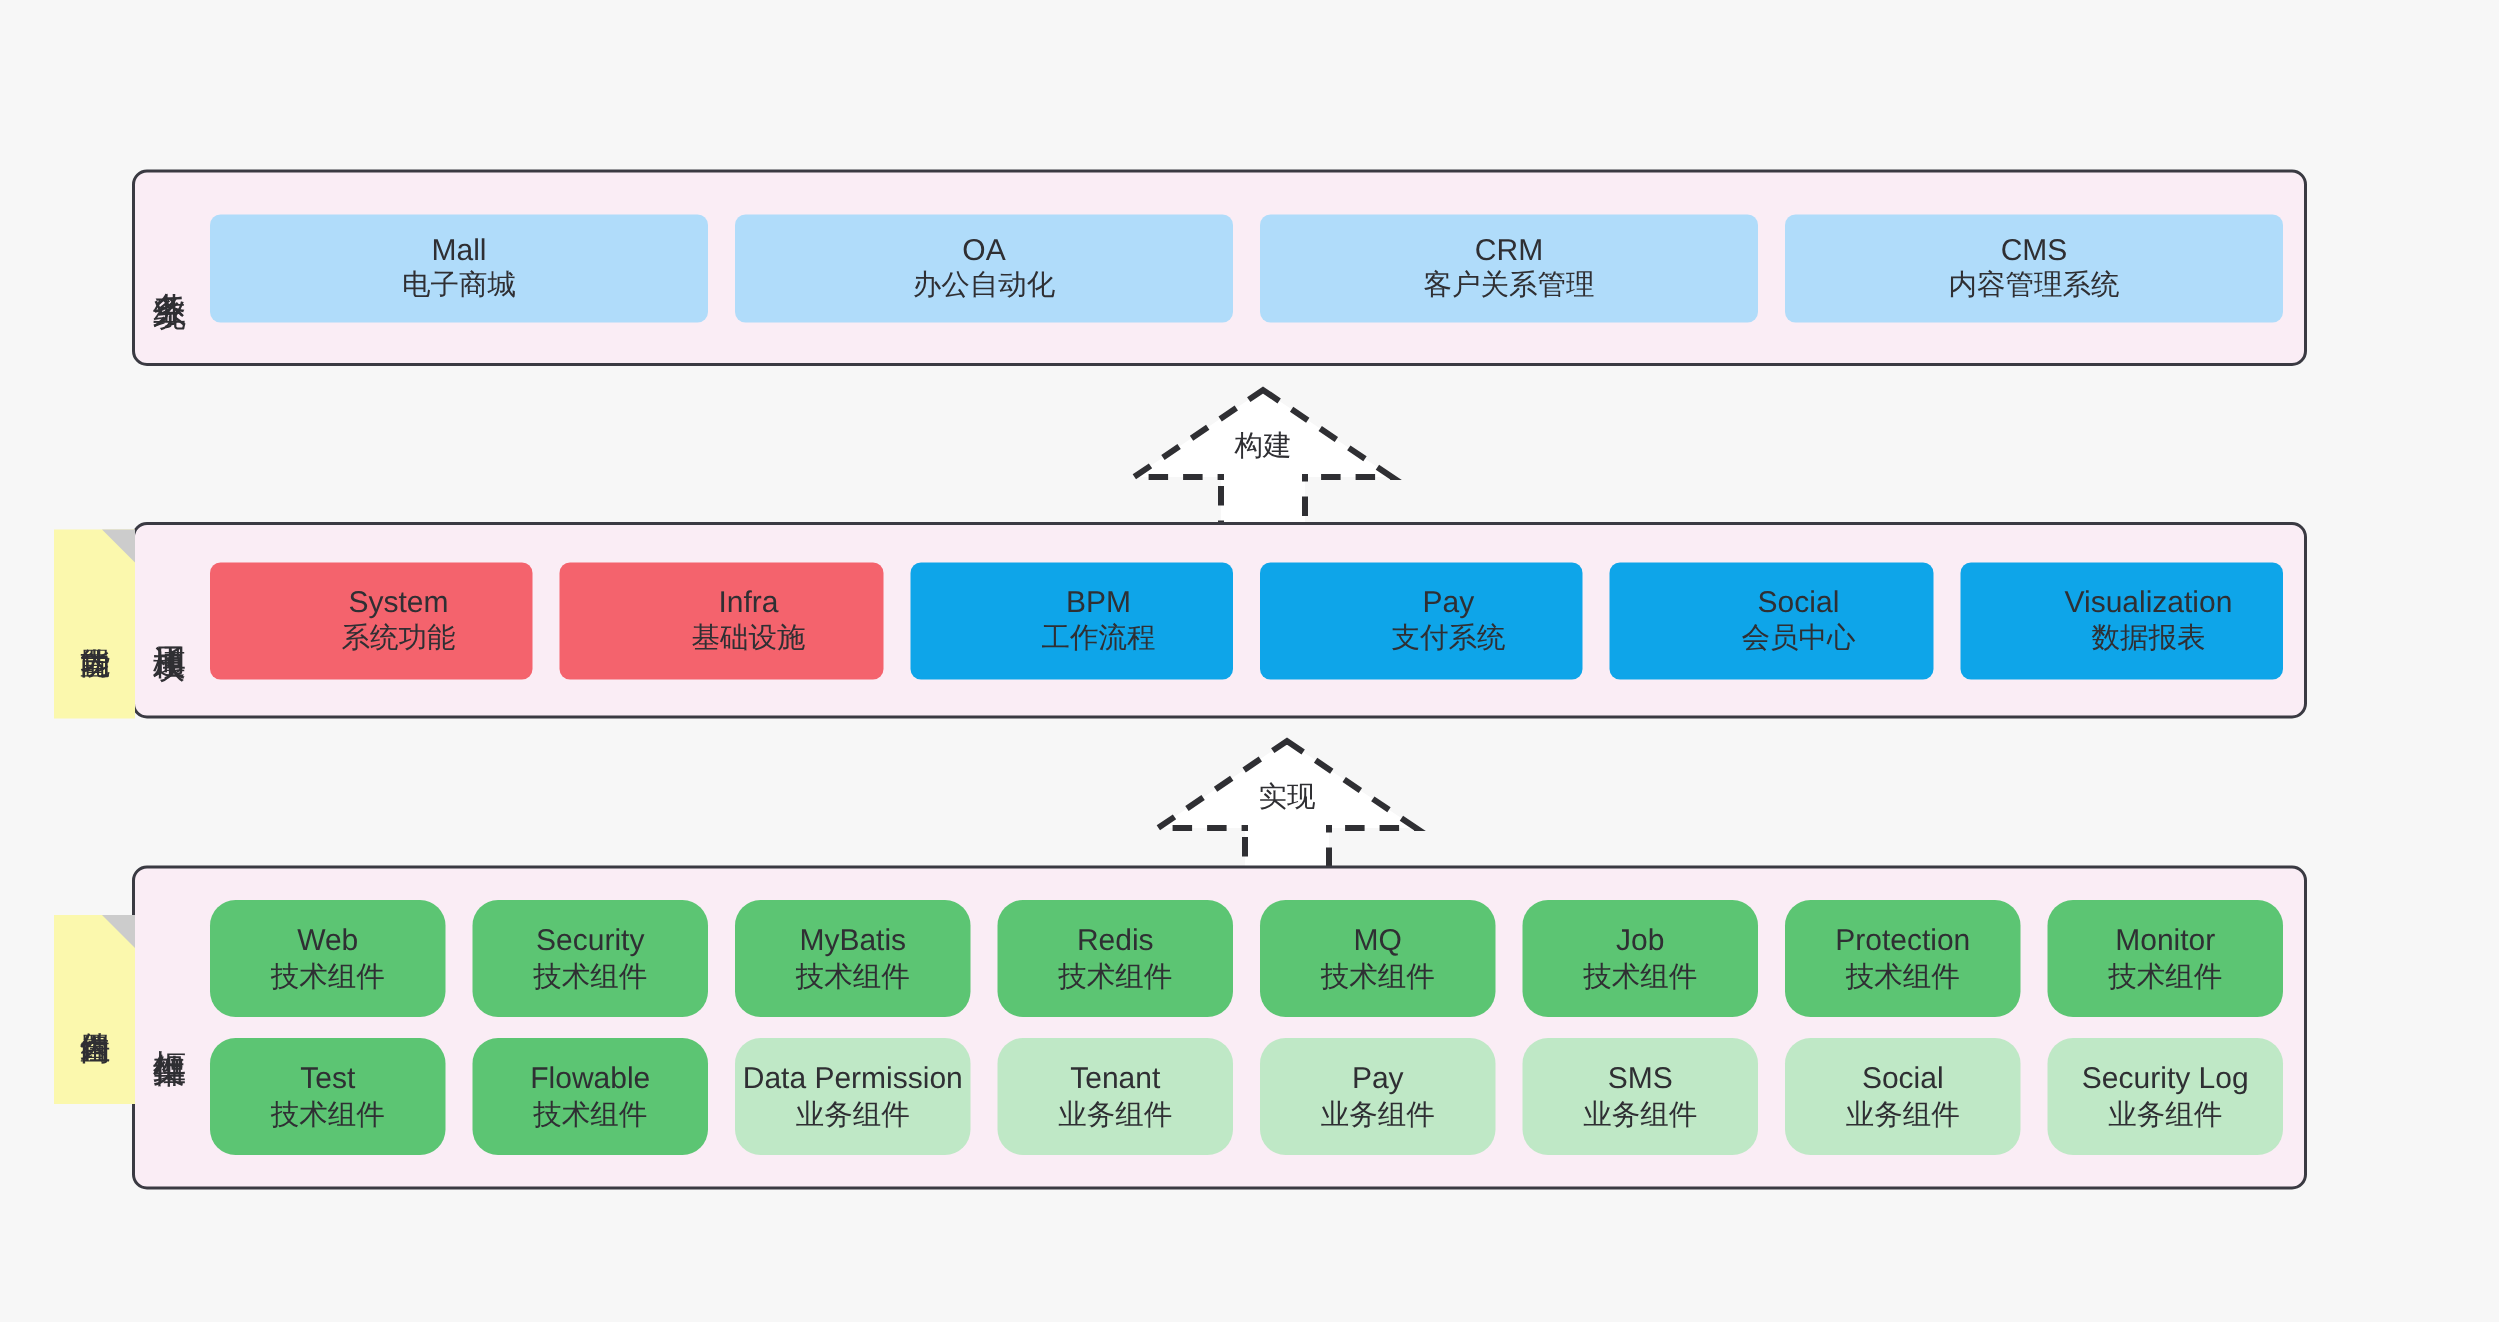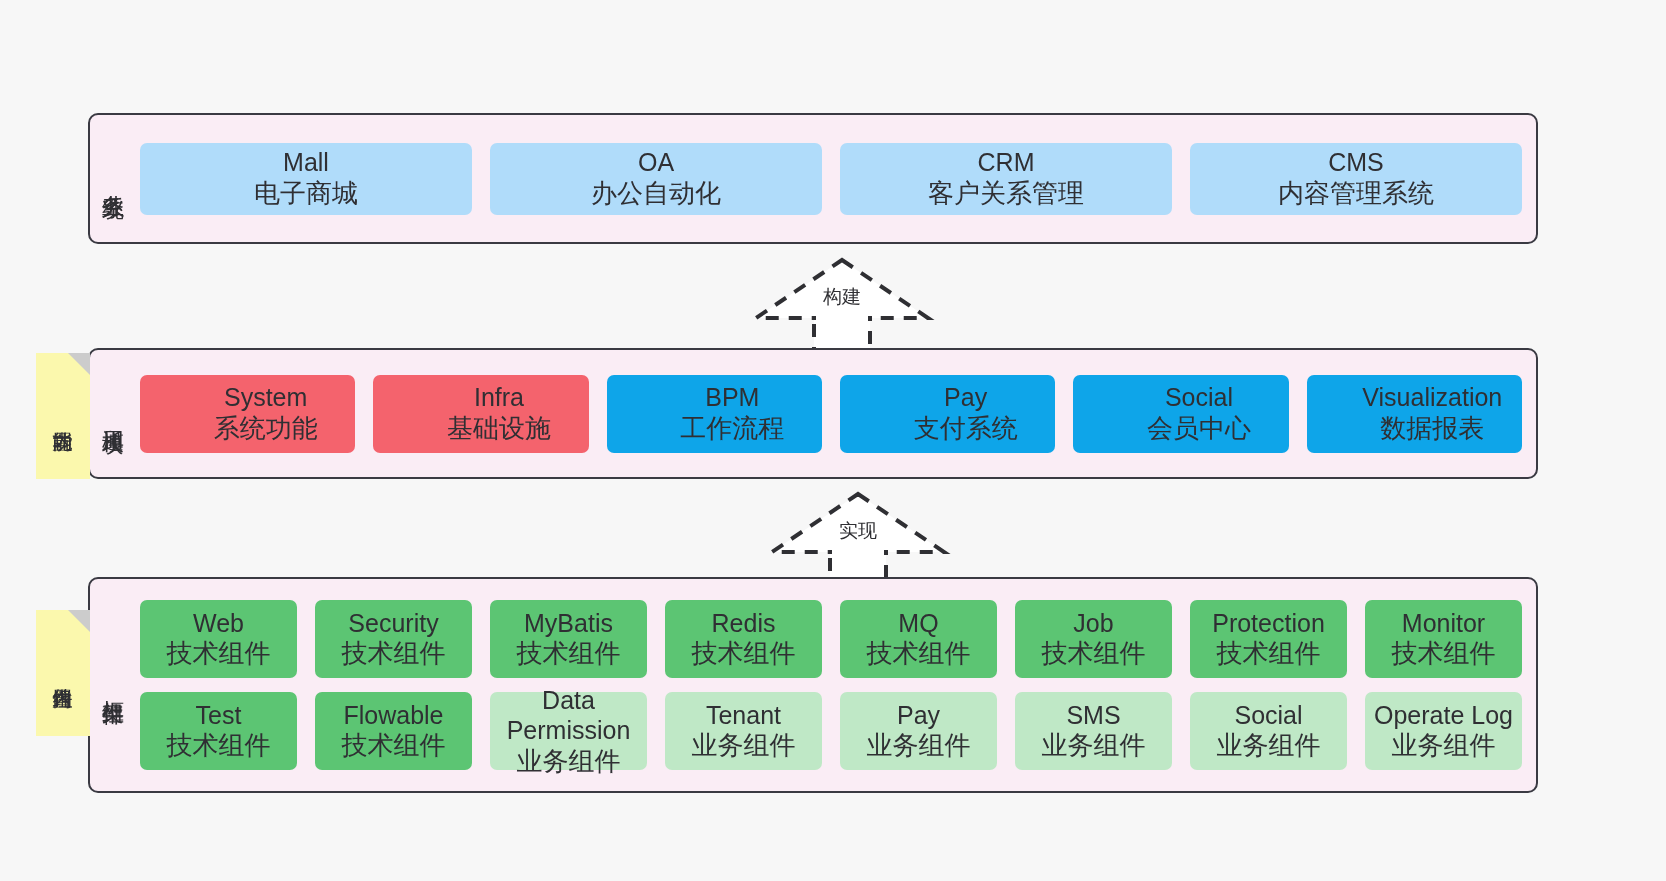--- a/index.html
+++ b/index.html
@@ -72,42 +72,42 @@
     display: flex;
     flex-direction: column;
     align-items: center;
     justify-content: center;
     text-align: center;
     box-sizing: border-box;
     padding: 6px 4px;
     line-height: 1.22;
   }
   .card .en {
-    font-size: 25px;
+    font-size: 20px;
     color: #2f2f33;
   }
   .card .cn {
-    font-size: 26px;
+    font-size: 19px;
     color: #2f2f33;
   }
 
   .c-blue       { background: #b0dcfa; }
   .c-red        { background: #f4636d; }
   .c-pink       { background: #0ea5e9; }
   .c-green      { background: #5cc573; }
   .c-lightgreen { background: #bfe8c6; }
 
   
   #layer-business { left: 88px;  top: 113px; width: 1450px; height: 131px; }
   #layer-common   { left: 88px;  top: 348px; width: 1450px; height: 131px; }
   #layer-frame    { left: 88px;  top: 577px; width: 1450px; height: 216px; }
 
   #layer-business .card { height: 72px; }
   #layer-common   .card { height: 78px; padding-left: 40px; }
-  #layer-frame    .card { height: 78px; }
+  #layer-frame    .card { height: 78px; border-radius: 17px; }
 
   
   .note {
     position: absolute;
     width: 54px;
     background: #fbf8ad;
     display: flex;
     align-items: center;
     justify-content: center;
     font-size: 20px;
@@ -322,21 +322,21 @@
         </div>
         <div class="card c-lightgreen">
           <div class="en">SMS</div>
           <div class="cn">业务组件</div>
         </div>
         <div class="card c-lightgreen">
           <div class="en">Social</div>
           <div class="cn">业务组件</div>
         </div>
         <div class="card c-lightgreen">
-          <div class="en">Operate Log</div>
+          <div class="en">Security Log</div>
           <div class="cn">业务组件</div>
         </div>
       </div>
 
     </div>
   </div>
 
 </div>
 
 </body></html>

